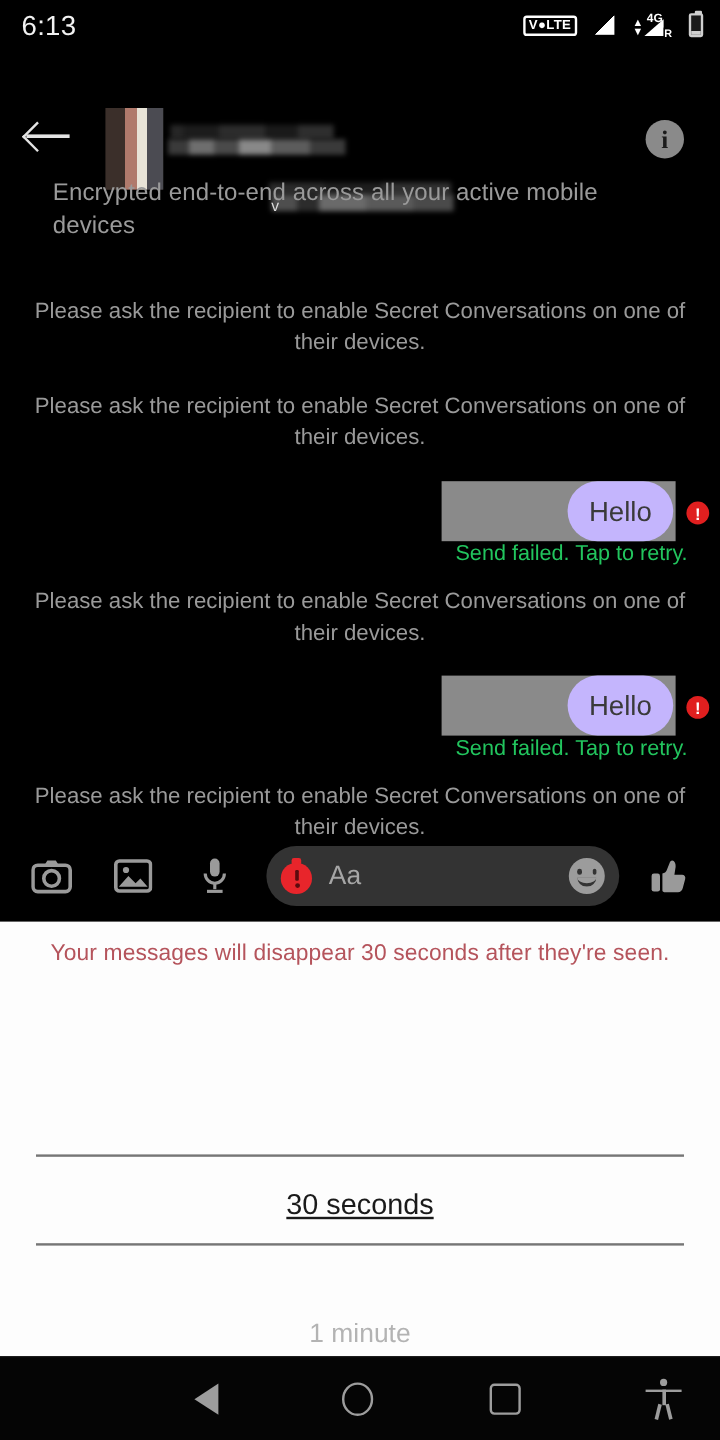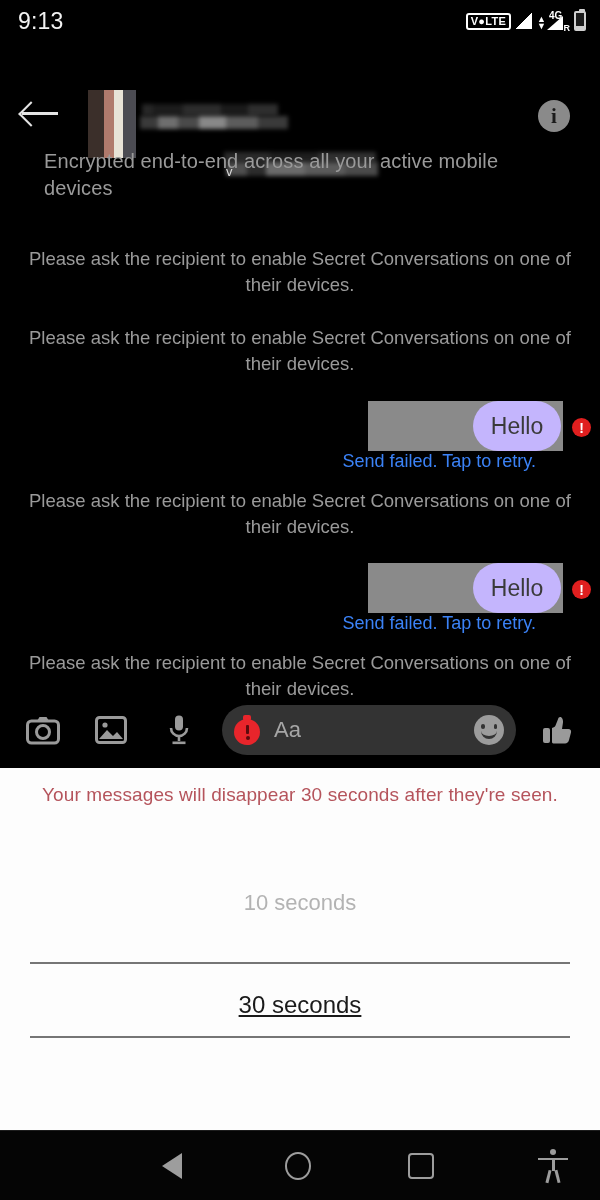--- a/index.html
+++ b/index.html
@@ -11,21 +11,21 @@
   }
   .phone { position:relative; width:600px; height:1200px; background:#000; }
 
   
   .statusbar {
     position:absolute; top:0; left:0; width:600px; height:42px;
     background:#000; display:flex; align-items:center;
     padding:0 14px 0 18px;
   }
   .status-time { color:#f2f2f2; font-size:23px; letter-spacing:.2px; }
-  .status-right { margin-left:auto; display:flex; align-items:center; gap:5px; }
+  .status-right { margin-left:auto; display:flex; align-items:center; gap:15px; }
   .volte-badge {
     border:2px solid #fff; border-radius:3px;
     color:#fff; font-size:11px; font-weight:bold;
     padding:1px 3px; line-height:1; letter-spacing:.3px;
   }
   .sig-tri {
     width:0; height:0;
     border-left:15px solid transparent;
     border-bottom:15px solid #fff;
   }
@@ -119,21 +119,21 @@
     display:flex; align-items:center; justify-content:center;
     color:#3a3a3a; font-size:23px;
   }
   .err-dot {
     position:absolute; left:572px; top:17px; width:19px; height:19px;
     border-radius:50%; background:#e01f1f;
     display:flex; align-items:center; justify-content:center;
     color:#fff; font-size:14px; font-weight:bold; line-height:1;
   }
   .send-failed {
-    color:#3b82f6; font-size:18px; text-align:right; padding-right:64px;
+    color:#22c55e; font-size:18px; text-align:right; padding-right:27px;
   }
 
   
   .composer {
     position:absolute; top:694px; left:0; width:600px; height:72px;
     display:flex; align-items:center; padding:0 16px; gap:14px;
   }
   .c-icon { width:54px; display:flex; align-items:center; justify-content:center; }
   .input-pill {
     flex:1; height:50px; background:#333333; border-radius:26px;
@@ -198,21 +198,21 @@
     background:#9d9d9d; transform:rotate(14deg); }
   .acc-leg2 { position:absolute; left:18px; top:21px; width:2.5px; height:13px;
     background:#9d9d9d; transform:rotate(-14deg); }
 </style>
 </head>
 <body>
 
 <div class="phone">
 
   <div class="statusbar">
-    <div class="status-time">9:13</div>
+    <div class="status-time">6:13</div>
     <div class="status-right">
       <div class="volte-badge">V●LTE</div>
       <div class="sig-tri outline"></div>
       <div class="data-group">
         <div class="data-arrows">
           <span>▲</span>
             <span>▼</span>
         </div>
         <div class="g4-wrap">
           <div class="g4-fill"></div>
@@ -317,28 +317,28 @@
         <rect x="2" y="14" width="7" height="15" rx="2" fill="#9a9a9a"></rect>
         <path d="M11 14 L11 28 C11 29 12 29.5 13.5 29.5 L24 29.5 C26 29.5 27.5 28 28 26 L30 18.5 C30.5 16.5 29.3 15 27.4 15 L21 15 L22 8.5 C22.3 5.5 21 3 19.2 3 C18 3 17.4 3.8 17 5.2 L14.5 11.5 C14 12.8 12.8 13.6 11 14 Z" fill="#9a9a9a"></path>
       </svg>
     </div>
   </div>
 
   <div class="sheet">
     <div class="sheet-note">Your messages will disappear 30 seconds after they're seen.</div>
 
     <div class="picker">
-      <div class="opt dim" style="position:absolute; top:60px; left:0; right:0;">10 seconds</div>
 
       <div class="pick-line" style="top:132px;"></div>
 
       <div class="opt sel" style="position:absolute; top:161px; left:0; right:0;">30 seconds</div>
 
       <div class="pick-line" style="top:206px;"></div>
 
+      <div class="opt dim" style="position:absolute; top:268px; left:0; right:0;">1 minute</div>
     </div>
   </div>
 
   <div class="navbar">
     <div class="nav-back"></div>
     <div class="nav-home"></div>
     <div class="nav-recent"></div>
     <div class="nav-access">
       <div class="acc-head"></div>
       <div class="acc-arms"></div>

